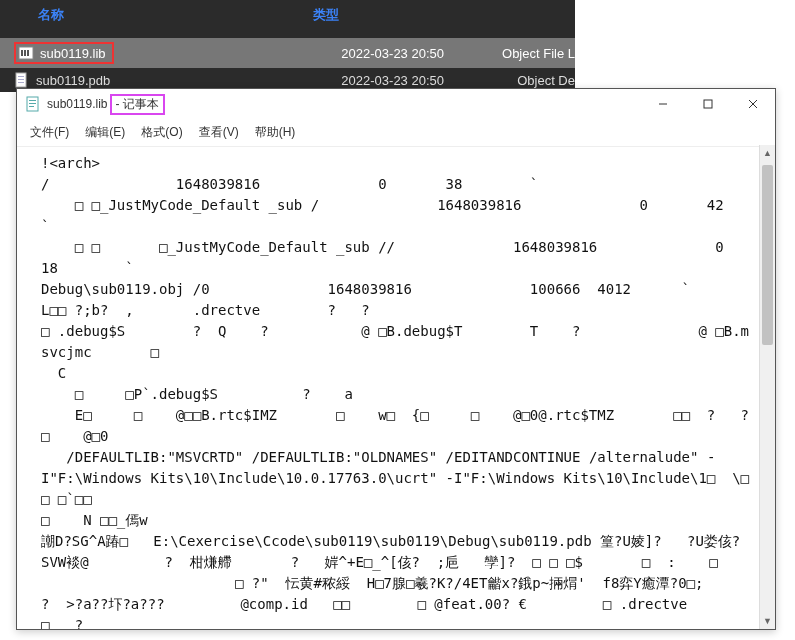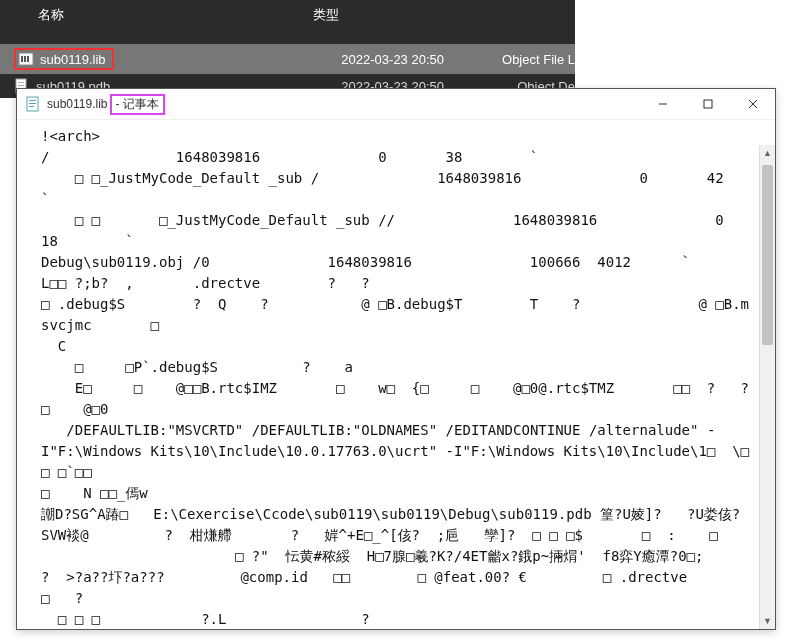--- a/index.html
+++ b/index.html
@@ -12,23 +12,24 @@
     overflow: hidden;
     position: relative;
   }
   .explorer {
     background: #2b2b2b;
     color: #ddd;
     width: 575px;
   }
   .explorer-header {
     display: flex;
-    padding: 6px 0 20px 38px;
+    padding: 6px 0 14px 38px;
     font-size: 13px;
-    color: #ffffff;
+    color: #3b82f6;
+    font-weight: bold;
   }
   .col-name { width: 275px; }
   .col-date { width: 155px; }
   .col-type { flex: 1; }
   .explorer-row {
     display: flex;
     align-items: center;
     padding: 4px 0 4px 14px;
     font-size: 13px;
   }
@@ -199,20 +200,27 @@
       </div>
       <div class="win-btn close">
         <svg width="10" height="10" viewBox="0 0 10 10">
             <line x1="1" y1="1" x2="9" y2="9" stroke="#333" stroke-width="1"></line>
             <line x1="9" y1="1" x2="1" y2="9" stroke="#333" stroke-width="1"></line>
           </svg>
       </div>
     </div>
   </div>
 
+  <div class="menubar">
+    <div class="menu-item">文件(F)</div>
+    <div class="menu-item">编辑(E)</div>
+    <div class="menu-item">格式(O)</div>
+    <div class="menu-item">查看(V)</div>
+    <div class="menu-item">帮助(H)</div>
+  </div>
 
   <div class="content">!&lt;arch&gt;
 /               1648039816              0       38        `
     □ □_JustMyCode_Default _sub /              1648039816              0       42        `
     □ □       □_JustMyCode_Default _sub //              1648039816              0       18        `
 Debug\sub0119.obj /0              1648039816              100666  4012      `
 L□□ ?;b?  ,       .drectve        ?   ?
 □ .debug$S        ?  Q    ?           @ □B.debug$T        T    ?              @ □B.msvcjmc       □
   C
     □     □P`.debug$S          ?    a

